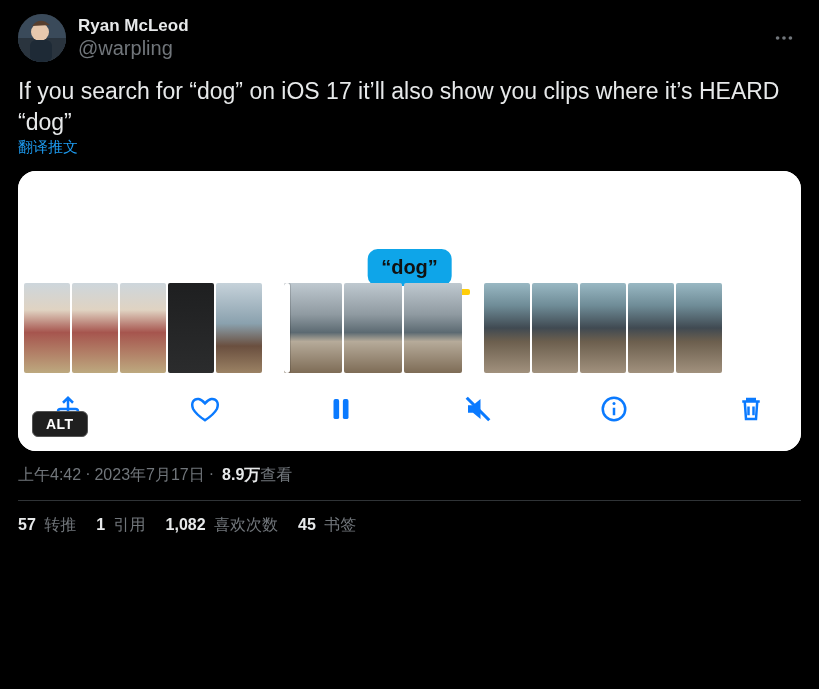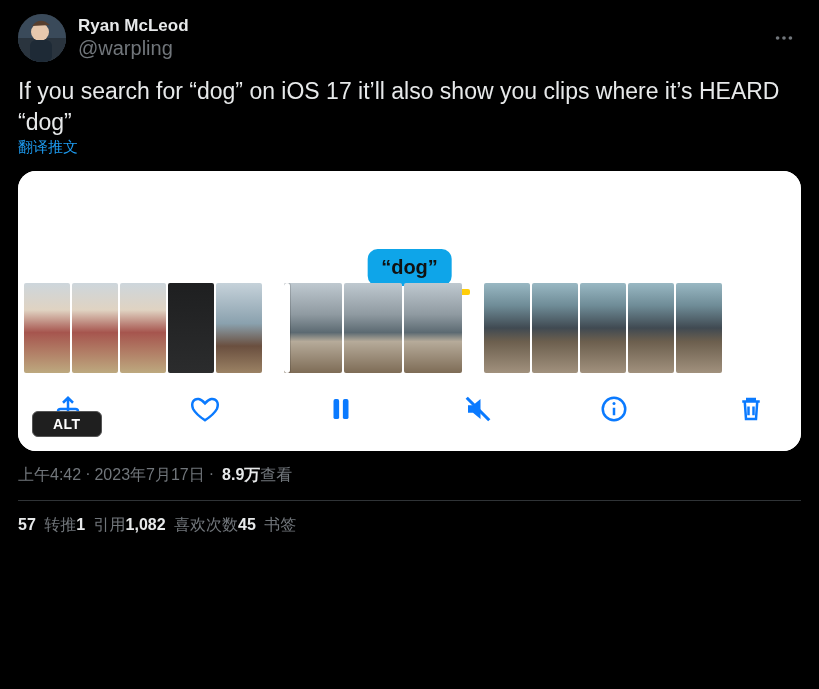--- a/index.html
+++ b/index.html
@@ -25,26 +25,26 @@
 .thumb.dog1{background:linear-gradient(180deg,#cdd6dc 0%,#e0d3c2 30%,#a6554e 55%,#bda97f 100%)}
 .thumb.dark{background:linear-gradient(180deg,#1e1f20,#2b2c2d)}
 .thumb.people{background:linear-gradient(180deg,#c6d2da 0%,#8aa1ae 45%,#6a4f3f 70%,#9b8264 100%)}
 .thumb.big{width:58px}
 .playhead{position:absolute;left:0;top:0;bottom:0;width:6px;background:#fff;border-radius:3px;box-shadow:0 0 0 1px rgba(0,0,0,.15)}
 .thumb.schnauzer{background:linear-gradient(180deg,#bfc9d0 0%,#8f9aa1 35%,#5c6a72 55%,#b6ab9a 65%,#7e6c56 100%)}
 .thumb.walk{background:linear-gradient(180deg,#99b8c3 0%,#6f8c97 25%,#404a52 50%,#6c5f4e 65%,#a1917d 100%)}
 .toolbar{display:flex;justify-content:space-between;align-items:center;padding:18px 32px 24px 32px;background:#fff}
 .tb-btn{width:36px;height:36px;display:flex;align-items:center;justify-content:center;color:#0a7aff;cursor:pointer}
 .tb-btn svg{width:30px;height:30px;stroke:#0a7aff;fill:none;stroke-width:2}
-.alt-badge{position:absolute;left:14px;bottom:14px;background:#1f1f1f;border:1px solid #555;color:#fff;font-weight:700;font-size:14px;padding:4px 20px;border-radius:6px;letter-spacing:.5px}
+.alt-badge{position:absolute;left:14px;bottom:14px;background:#1f1f1f;border:1px solid #555;color:#fff;font-weight:700;font-size:14px;padding:4px 13px;border-radius:6px;letter-spacing:.5px}
 .meta{color:#71767b;font-size:16px;margin-top:14px;display:flex;align-items:flex-start;flex-wrap:wrap}
 .meta .sep{margin:0 4px}
 .meta .views-count{color:#e7e9ea;font-weight:700;margin-left:4px}
 .divider{height:1px;background:#2f3336;margin-top:14px}
-.stats{display:flex;color:#71767b;font-size:16px;margin-top:14px}
+.stats{display:flex;gap:20px;color:#71767b;font-size:16px;margin-top:14px}
 .stat-num{color:#e7e9ea;font-weight:700;margin-right:4px}
 </style>
 </head>
 <body>
 
 <div class="tweet">
   <div class="header">
     <div class="avatar">
       <svg viewBox="0 0 48 48">
         <rect width="48" height="48" fill="#3a4a5a"></rect>

